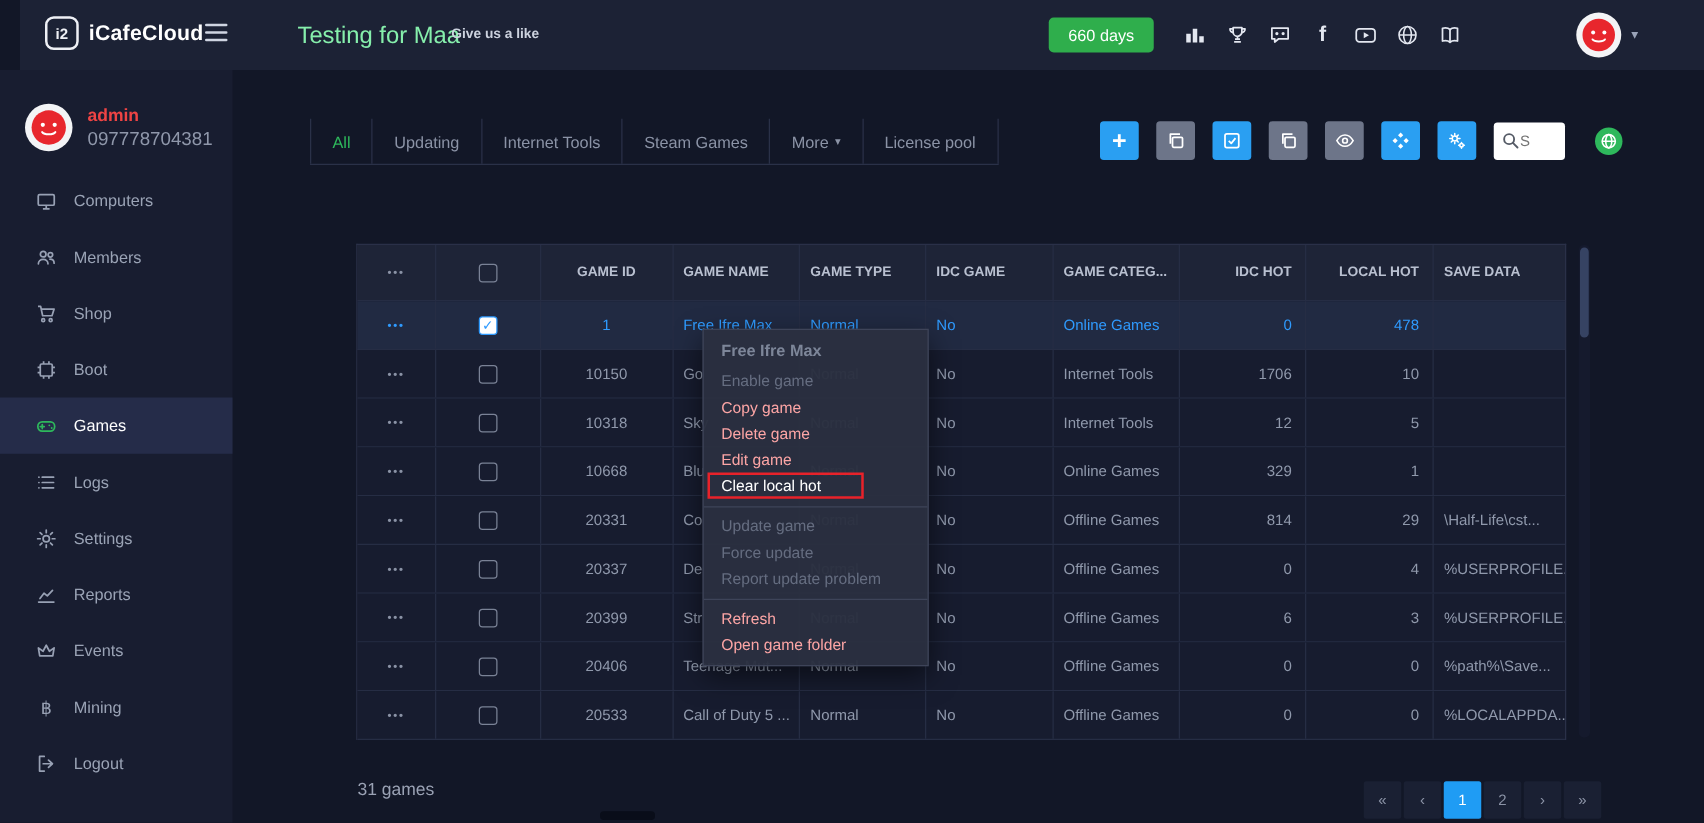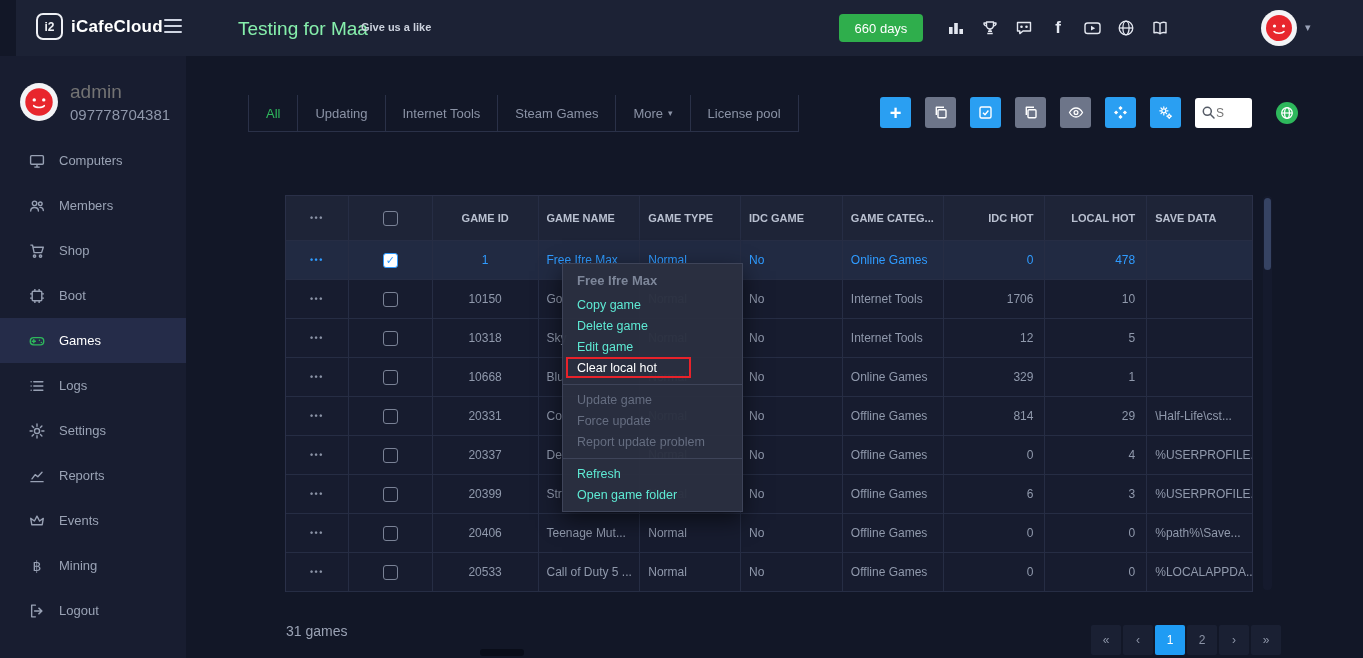--- a/index.html
+++ b/index.html
@@ -24,21 +24,21 @@
   .tb-avatar{position:absolute;left:1245px;top:10px;width:36px;height:36px;border-radius:50%;
     background:#f3f4f6;display:flex;align-items:center;justify-content:center;cursor:pointer}
   .tb-chevron{position:absolute;left:1289px;top:21px;color:#9aa3b8;font-size:11px;cursor:pointer}
 
   
   .sidebar{position:absolute;left:0;top:56px;width:186px;height:602px;background:#181d30;z-index:50}
   .user{position:absolute;left:0;top:16px;width:186px;height:60px;display:flex;align-items:center}
   .user-avatar{width:38px;height:38px;border-radius:50%;background:#f3f4f6;margin-left:20px;
     display:flex;align-items:center;justify-content:center}
   .user-meta{margin-left:12px}
-  .user-name{color:#737373;font-size:19px;font-weight:normal}
+  .user-name{color:#ef4444;font-size:14px;font-weight:bold}
   .user-id{color:#8f97aa;font-size:15px;margin-top:3px}
   .side-menu{position:absolute;left:0;top:82px;width:186px}
   .side-item{height:45px;display:flex;align-items:center;gap:14px;padding-left:29px;cursor:pointer;
     color:#9aa3b5;font-size:13px}
   .side-item .sicon{width:16px;height:16px;color:#98a1b4;display:flex;align-items:center;justify-content:center}
   .side-item.active{background:#252c49;color:#fff}
   .side-item.active .sicon{color:#2eb85c}
   .mining-glyph{font-size:14px;line-height:16px}
 
   
@@ -89,21 +89,21 @@
   .tr.sel .dots{color:#2f9bff}
   .cb{width:15px;height:15px;border:1.5px solid #7a8296;border-radius:3px;background:transparent;
     cursor:pointer;display:flex;align-items:center;justify-content:center}
   .cb.checked{background:#fff;border-color:#2f9bff}
   .cb.checked::after{content:"✓";color:#2f9bff;font-size:11px;font-weight:bold}
 
   
   .ctx{position:absolute;left:376px;top:207px;width:181px;background:rgba(42,48,64,.97);
     border:1px solid #3e4459;box-shadow:0 8px 22px rgba(0,0,0,.55);z-index:40;padding:5px 0}
   .ctx-header{padding:4px 14px 7px;color:#7d8699;font-weight:bold;font-size:13px}
-  .ctx-item{position:relative;padding:2px 14px;font-size:12.5px;line-height:17px;color:#5eead4;cursor:pointer}
+  .ctx-item{position:relative;padding:2px 14px;font-size:12.5px;line-height:17px;color:#fca5a5;cursor:pointer}
   .ctx-item.disabled{color:#656d80;cursor:default}
   .ctx-item.annotated{color:#fff}
   .red-annot{position:absolute;left:3px;top:-1px;width:125px;height:21px;border:2px solid #e8222a;pointer-events:none}
   .ctx-divider{height:1px;background:#3e4459;margin:5px 0}
 
   
   .vscroll{position:absolute;left:1077px;top:140px;width:9px;height:394px;background:#151a2d;border-radius:4px}
   .vthumb{position:absolute;left:1px;top:2px;width:7px;height:72px;background:#364363;border-radius:4px;cursor:grab}
   .hscroll{position:absolute;left:294px;top:593px;width:44px;height:7px;background:#090d19;border-radius:3px;cursor:grab}
 
@@ -555,20 +555,21 @@
       <div class="td c5">No</div>
       <div class="td c6">Offline Games</div>
       <div class="td c7">0</div>
       <div class="td c8">0</div>
       <div class="td c9">%LOCALAPPDA...</div>
     </div>
   </div>
 
   <div class="ctx">
     <div class="ctx-header">Free Ifre Max</div>
+    <div class="ctx-item disabled">Enable game</div>
     <div class="ctx-item">Copy game</div>
     <div class="ctx-item">Delete game</div>
     <div class="ctx-item">Edit game</div>
     <div class="ctx-item annotated">
       <span>Clear local hot</span>
       <span class="red-annot"></span>
     </div>
     <div class="ctx-divider"></div>
     <div class="ctx-item disabled">Update game</div>
     <div class="ctx-item disabled">Force update</div>

